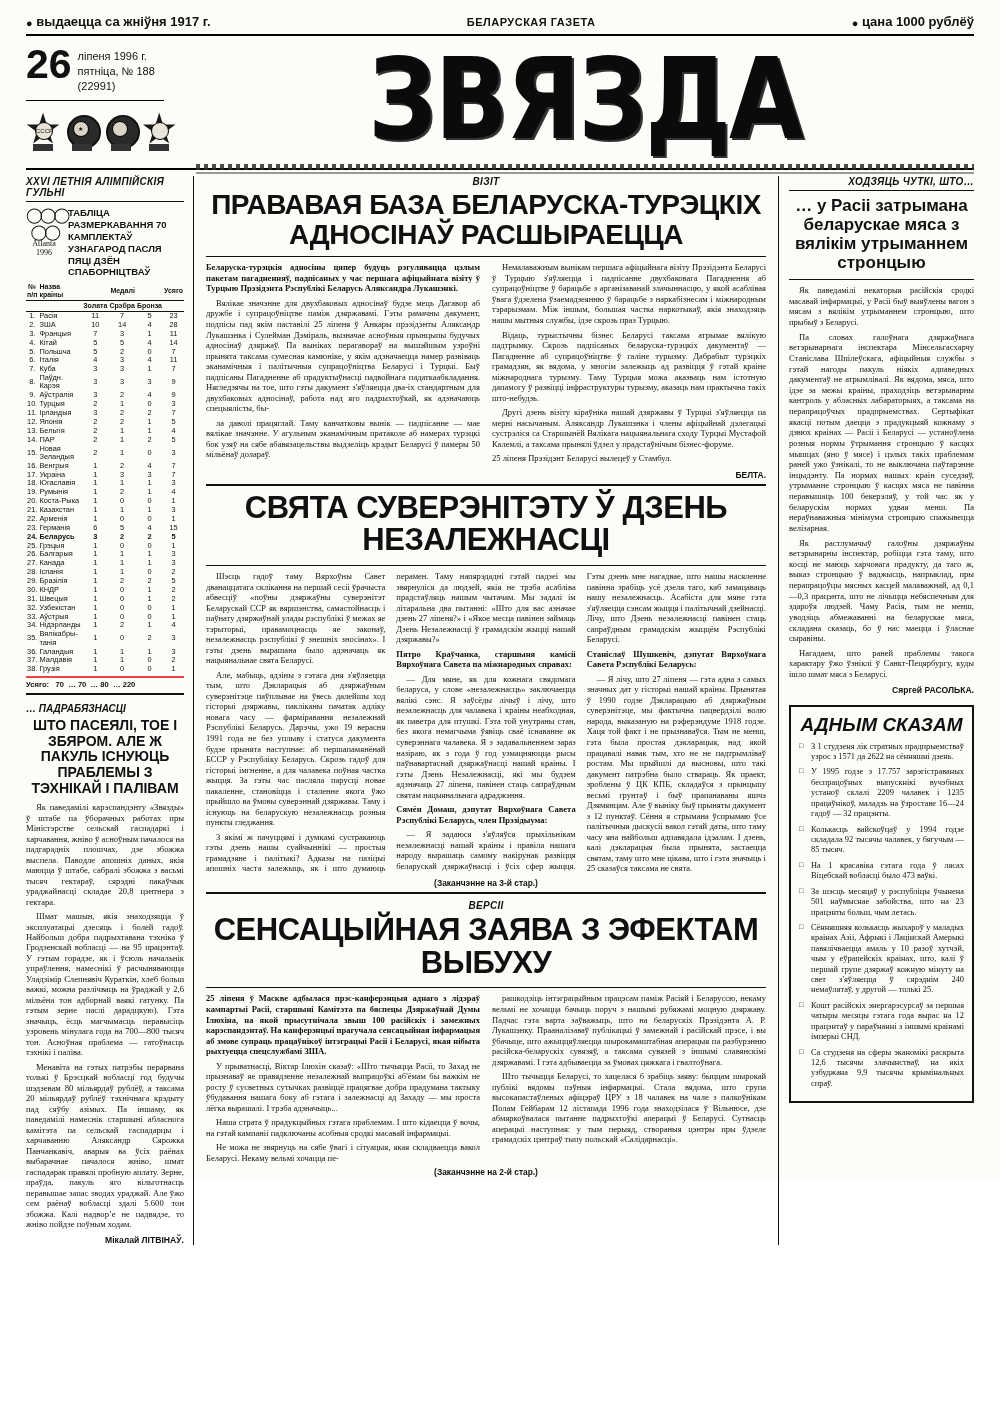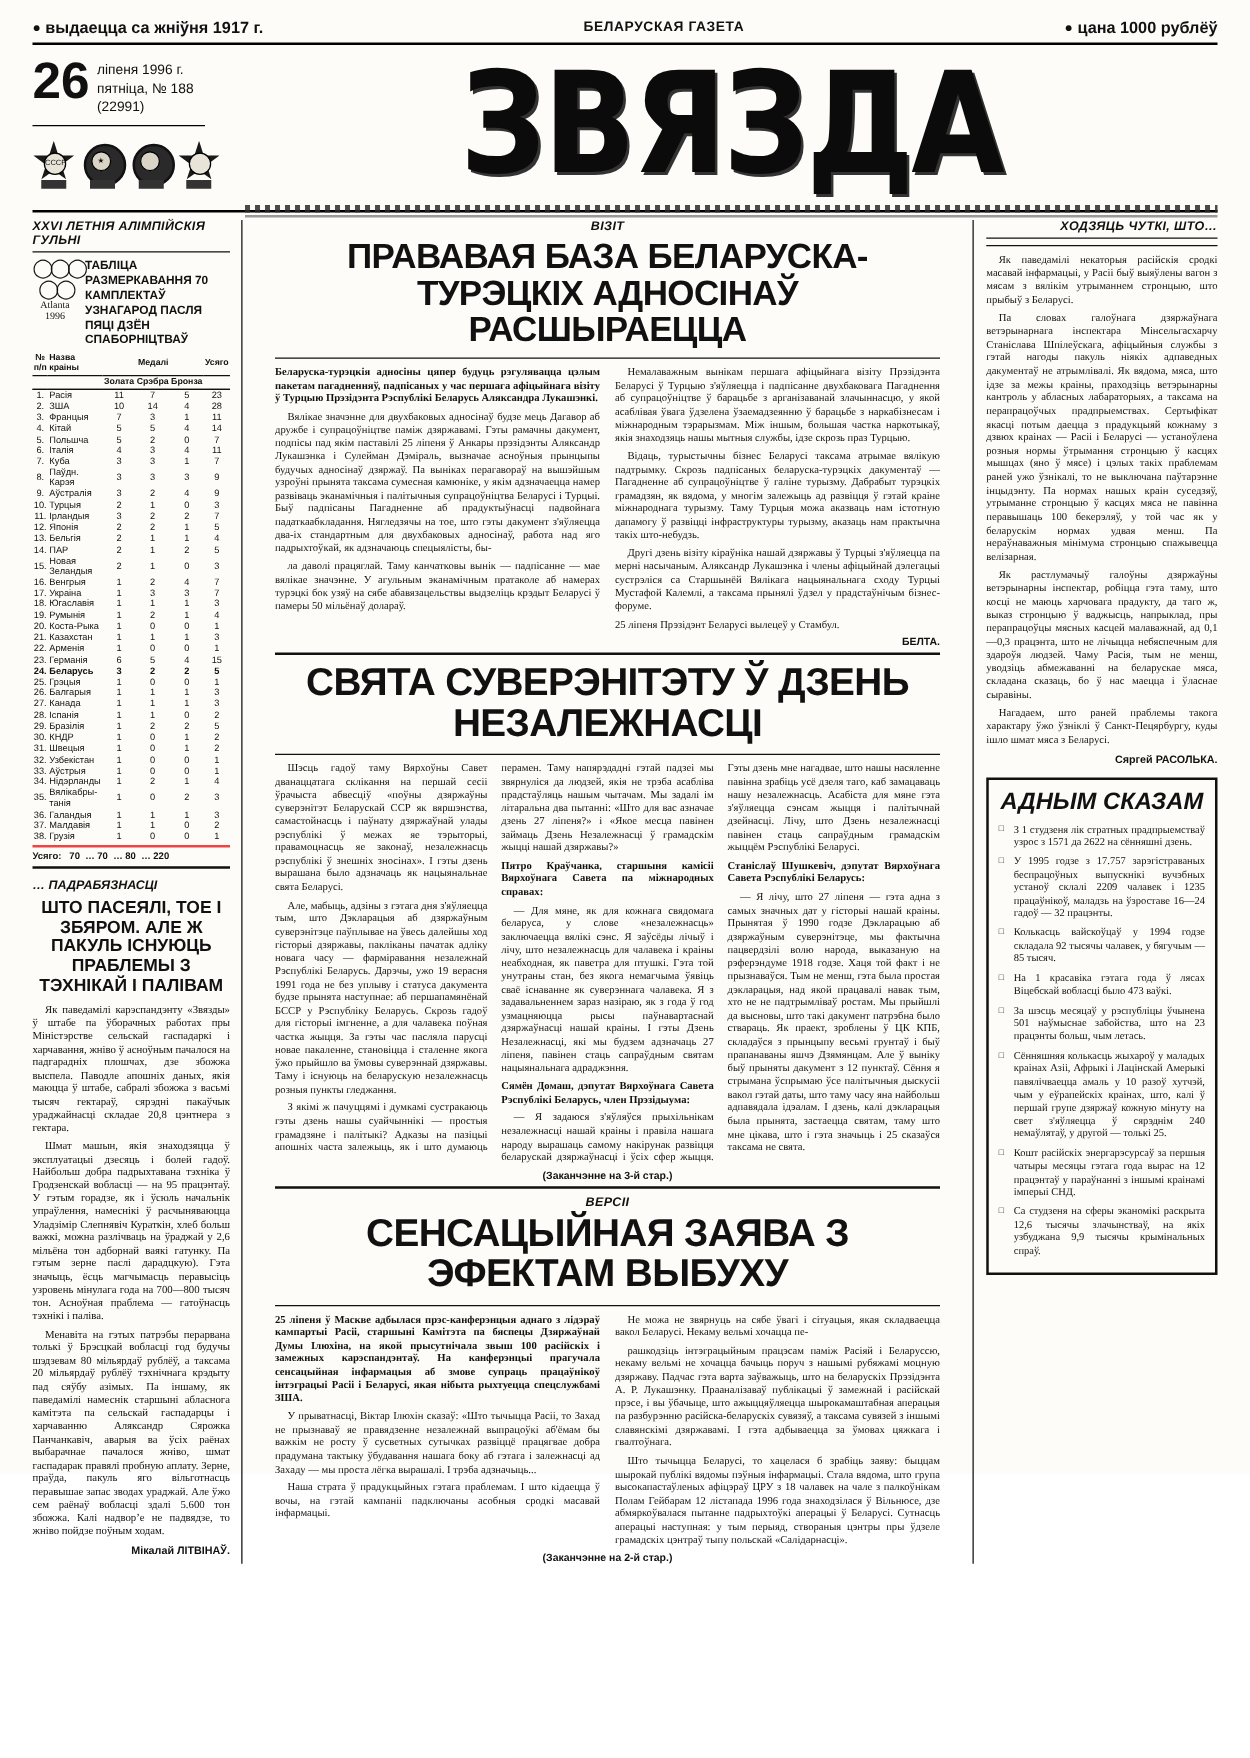--- a/index.html
+++ b/index.html
@@ -89,21 +89,21 @@
       linear-gradient(#888,#888);
     background-size:8px 6px,100% 2px;
     background-position:0 2px,0 10px;
     background-repeat:repeat-x,repeat-x;
     opacity:.85;
   }
   .masthead-rule{border-bottom:2px solid #000;margin:0 26px;}
 
   
   .content{
-    display:flex;gap:16px;padding:6px 26px 10px 26px;
+    display:flex;gap:2px;padding:6px 26px 10px 26px;
   }
   .col{box-sizing:border-box;}
   .col-1{width:168px;flex:0 0 168px;padding-right:9px;border-right:1px solid #111;}
   .col-mid{flex:1;padding:0 10px;}
   .col-last{width:196px;flex:0 0 196px;padding-left:10px;border-left:1px solid #111;}
 
   .kicker{
     font-family:"Liberation Sans", sans-serif;
     font-size:10px;font-weight:bold;font-style:italic;
     letter-spacing:.3px;margin-bottom:3px;
@@ -674,20 +674,21 @@
         <p>Не можа не звярнуць на сябе ўвагі і сітуацыя, якая складваецца вакол Беларусі. Некаму вельмі хочацца пе-</p>
         <p>рашкодзіць інтэграцыйным працэсам паміж Расіяй і Беларуссю, некаму вельмі не хочацца бачыць поруч з нашымі рубяжамі моцную дзяржаву. Падчас гэта варта заўважыць, што на беларускіх Прэзідэнта А. Р. Лукашэнку. Прааналізаваў публікацыі ў замежнай і расійскай прэсе, і вы ўбачыце, што ажыццяўляецца шырокамаштабная аперацыя па разбурэнню расійска-беларускіх сувязяў, а таксама сувязей з іншымі славянскімі дзяржавамі. І гэта адбываецца за ўмовах цяжкага і гвалтоўнага.</p>
         <p>Што тычыцца Беларусі, то хацелася б зрабіць заяву: быццам шырокай публікі вядомы пэўныя інфармацыі. Стала вядома, што група высокапастаўленых афіцэраў ЦРУ з 18 чалавек на чале з палкоўнікам Полам Гейбарам 12 лістапада 1996 года знаходзілася ў Вільнюсе, дзе абмяркоўвалася пытанне падрыхтоўкі аперацыі ў Беларусі. Сутнасць аперацыі наступная: у тым перыяд, створаныя цэнтры пры ўдзеле грамадскіх цэнтраў тыпу польскай «Салідарнасці».</p>
       </div>
       <div class="end-note end-note-c">(Заканчэнне на 2-й стар.)</div>
     </div>
 
     <div class="col col-last">
       <div class="kicker kicker-r">ХОДЗЯЦЬ ЧУТКІ, ШТО…</div>
       <div class="hr-thin"></div>
+      <div class="rt-head">… у Расіі затрымана беларускае мяса з вялікім утрыманнем стронцыю</div>
       <div class="hr-thin"></div>
       <div class="body-r">
         <p>Як паведамілі некаторыя расійскія сродкі масавай інфармацыі, у Расіі быў выяўлены вагон з мясам з вялікім утрыманнем стронцыю, што прыбыў з Беларусі.</p>
         <p>Па словах галоўнага дзяржаўнага ветэрынарнага інспектара Мінсельгасхарчу Станіслава Шпілеўскага, афіцыйныя службы з гэтай нагоды пакуль ніякіх адпаведных дакументаў не атрымлівалі. Як вядома, мяса, што ідзе за межы краіны, праходзіць ветэрынарны кантроль у абласных лабараторыях, а таксама на перапрацоўчых прадпрыемствах. Сертыфікат якасці потым даецца з прадукцыяй кожнаму з дзвюх краінах — Расіі і Беларусі — устаноўлена розныя нормы ўтрымання стронцыю ў касцях мышцах (яно ў мясе) і цэлых такіх праблемам раней ужо ўзнікалі, то не выключана паўтарэнне інцыдэнту. Па нормах нашых краін суседзяў, утрыманне стронцыю ў касцях мяса не павінна перавышаць 100 бекерэляў, у той час як у беларускім нормах удвая менш. Па нераўнаважныя мінімума стронцыю спажывецца велізарная.</p>
         <p>Як растлумачыў галоўны дзяржаўны ветэрынарны інспектар, робіцца гэта таму, што косці не маюць харчовага прадукту, да таго ж, выказ стронцыю ў ваджысць, напрыклад, пры перапрацоўцы мясных касцей малаважнай, ад 0,1—0,3 працэнта, што не лічыцца небяспечным для здароўя людзей. Чаму Расія, тым не менш, уводзіць абмежаванні на беларускае мяса, складана сказаць, бо ў нас маецца і ўласнае сыравіны.</p>
         <p>Нагадаем, што раней праблемы такога характару ўжо ўзніклі ў Санкт-Пецярбургу, куды ішло шмат мяса з Беларусі.</p>
       </div>
       <div class="sig">Сяргей РАСОЛЬКА.</div>
 
       <div class="box">

